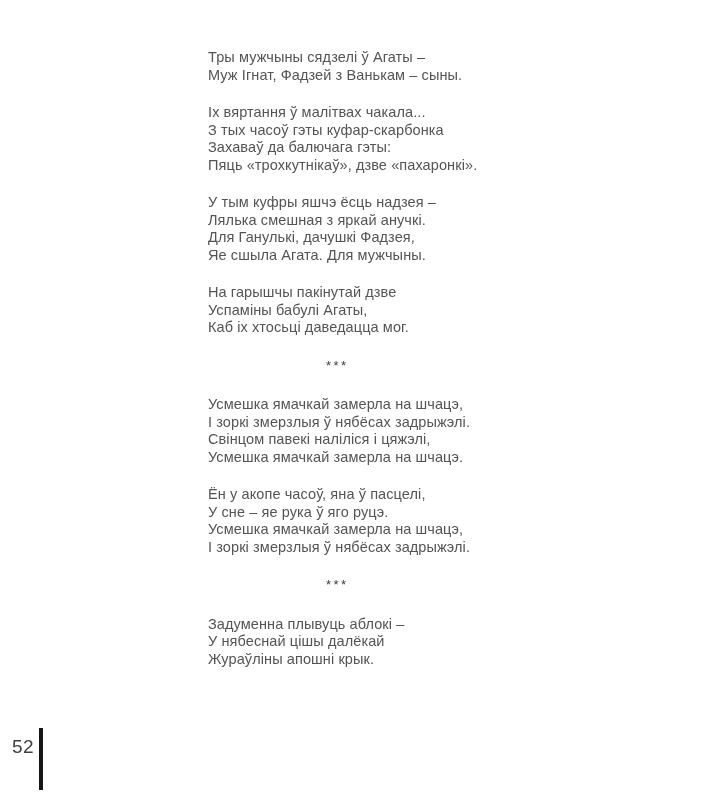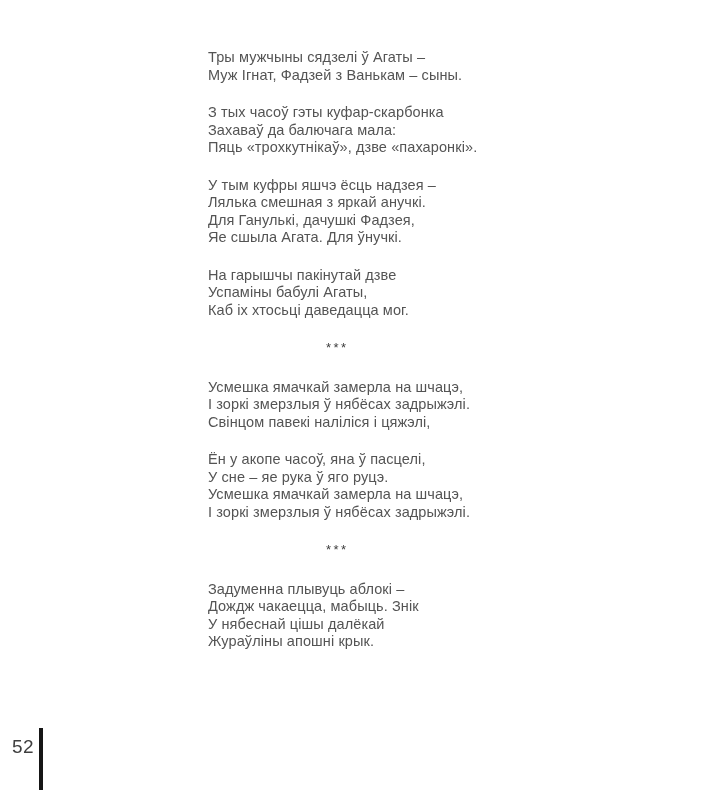--- a/index.html
+++ b/index.html
@@ -69,58 +69,59 @@
 <div class="page">
 
   <div class="poem-column">
 
     <div class="stanza">
       <div class="line">Тры мужчыны сядзелі ў Агаты –</div>
       <div class="line">Муж Ігнат, Фадзей з Ванькам – сыны.</div>
     </div>
 
     <div class="stanza">
+      <div class="line">Іх вяртання ў малітвах чакала...</div>
       <div class="line">З тых часоў гэты куфар-скарбонка</div>
-      <div class="line">Захаваў да балючага мала:</div>
+      <div class="line">Захаваў да балючага гэты:</div>
       <div class="line">Пяць «трохкутнікаў», дзве «пахаронкі».</div>
     </div>
 
     <div class="stanza">
       <div class="line">У тым куфры яшчэ ёсць надзея –</div>
       <div class="line">Лялька смешная з яркай анучкі.</div>
       <div class="line">Для Ганулькі, дачушкі Фадзея,</div>
-      <div class="line">Яе сшыла Агата. Для ўнучкі.</div>
+      <div class="line">Яе сшыла Агата. Для мужчыны.</div>
     </div>
 
     <div class="stanza">
       <div class="line">На гарышчы пакінутай дзве</div>
       <div class="line">Успаміны бабулі Агаты,</div>
       <div class="line">Каб іх хтосьці даведацца мог.</div>
     </div>
 
     <div class="separator">***</div>
 
     <div class="stanza">
       <div class="line">Усмешка ямачкай замерла на шчацэ,</div>
       <div class="line">І зоркі змерзлыя ў нябёсах задрыжэлі.</div>
       <div class="line">Свінцом павекі наліліся і цяжэлі,</div>
+      <div class="line">Усмешка ямачкай замерла на шчацэ.</div>
     </div>
 
     <div class="stanza">
       <div class="line">Ён у акопе часоў, яна ў пасцелі,</div>
       <div class="line">У сне – яе рука ў яго руцэ.</div>
       <div class="line">Усмешка ямачкай замерла на шчацэ,</div>
       <div class="line">І зоркі змерзлыя ў нябёсах задрыжэлі.</div>
     </div>
 
     <div class="separator">***</div>
 
     <div class="stanza">
       <div class="line">Задуменна плывуць аблокі –</div>
-      <div class="line">Дождж чакаецца, мабыць. Знік</div>
       <div class="line">У нябеснай цішы далёкай</div>
       <div class="line">Жураўліны апошні крык.</div>
     </div>
 
   </div>
 
   <div class="page-number">52</div>
   <div class="page-bar"></div>
 
 </div>

